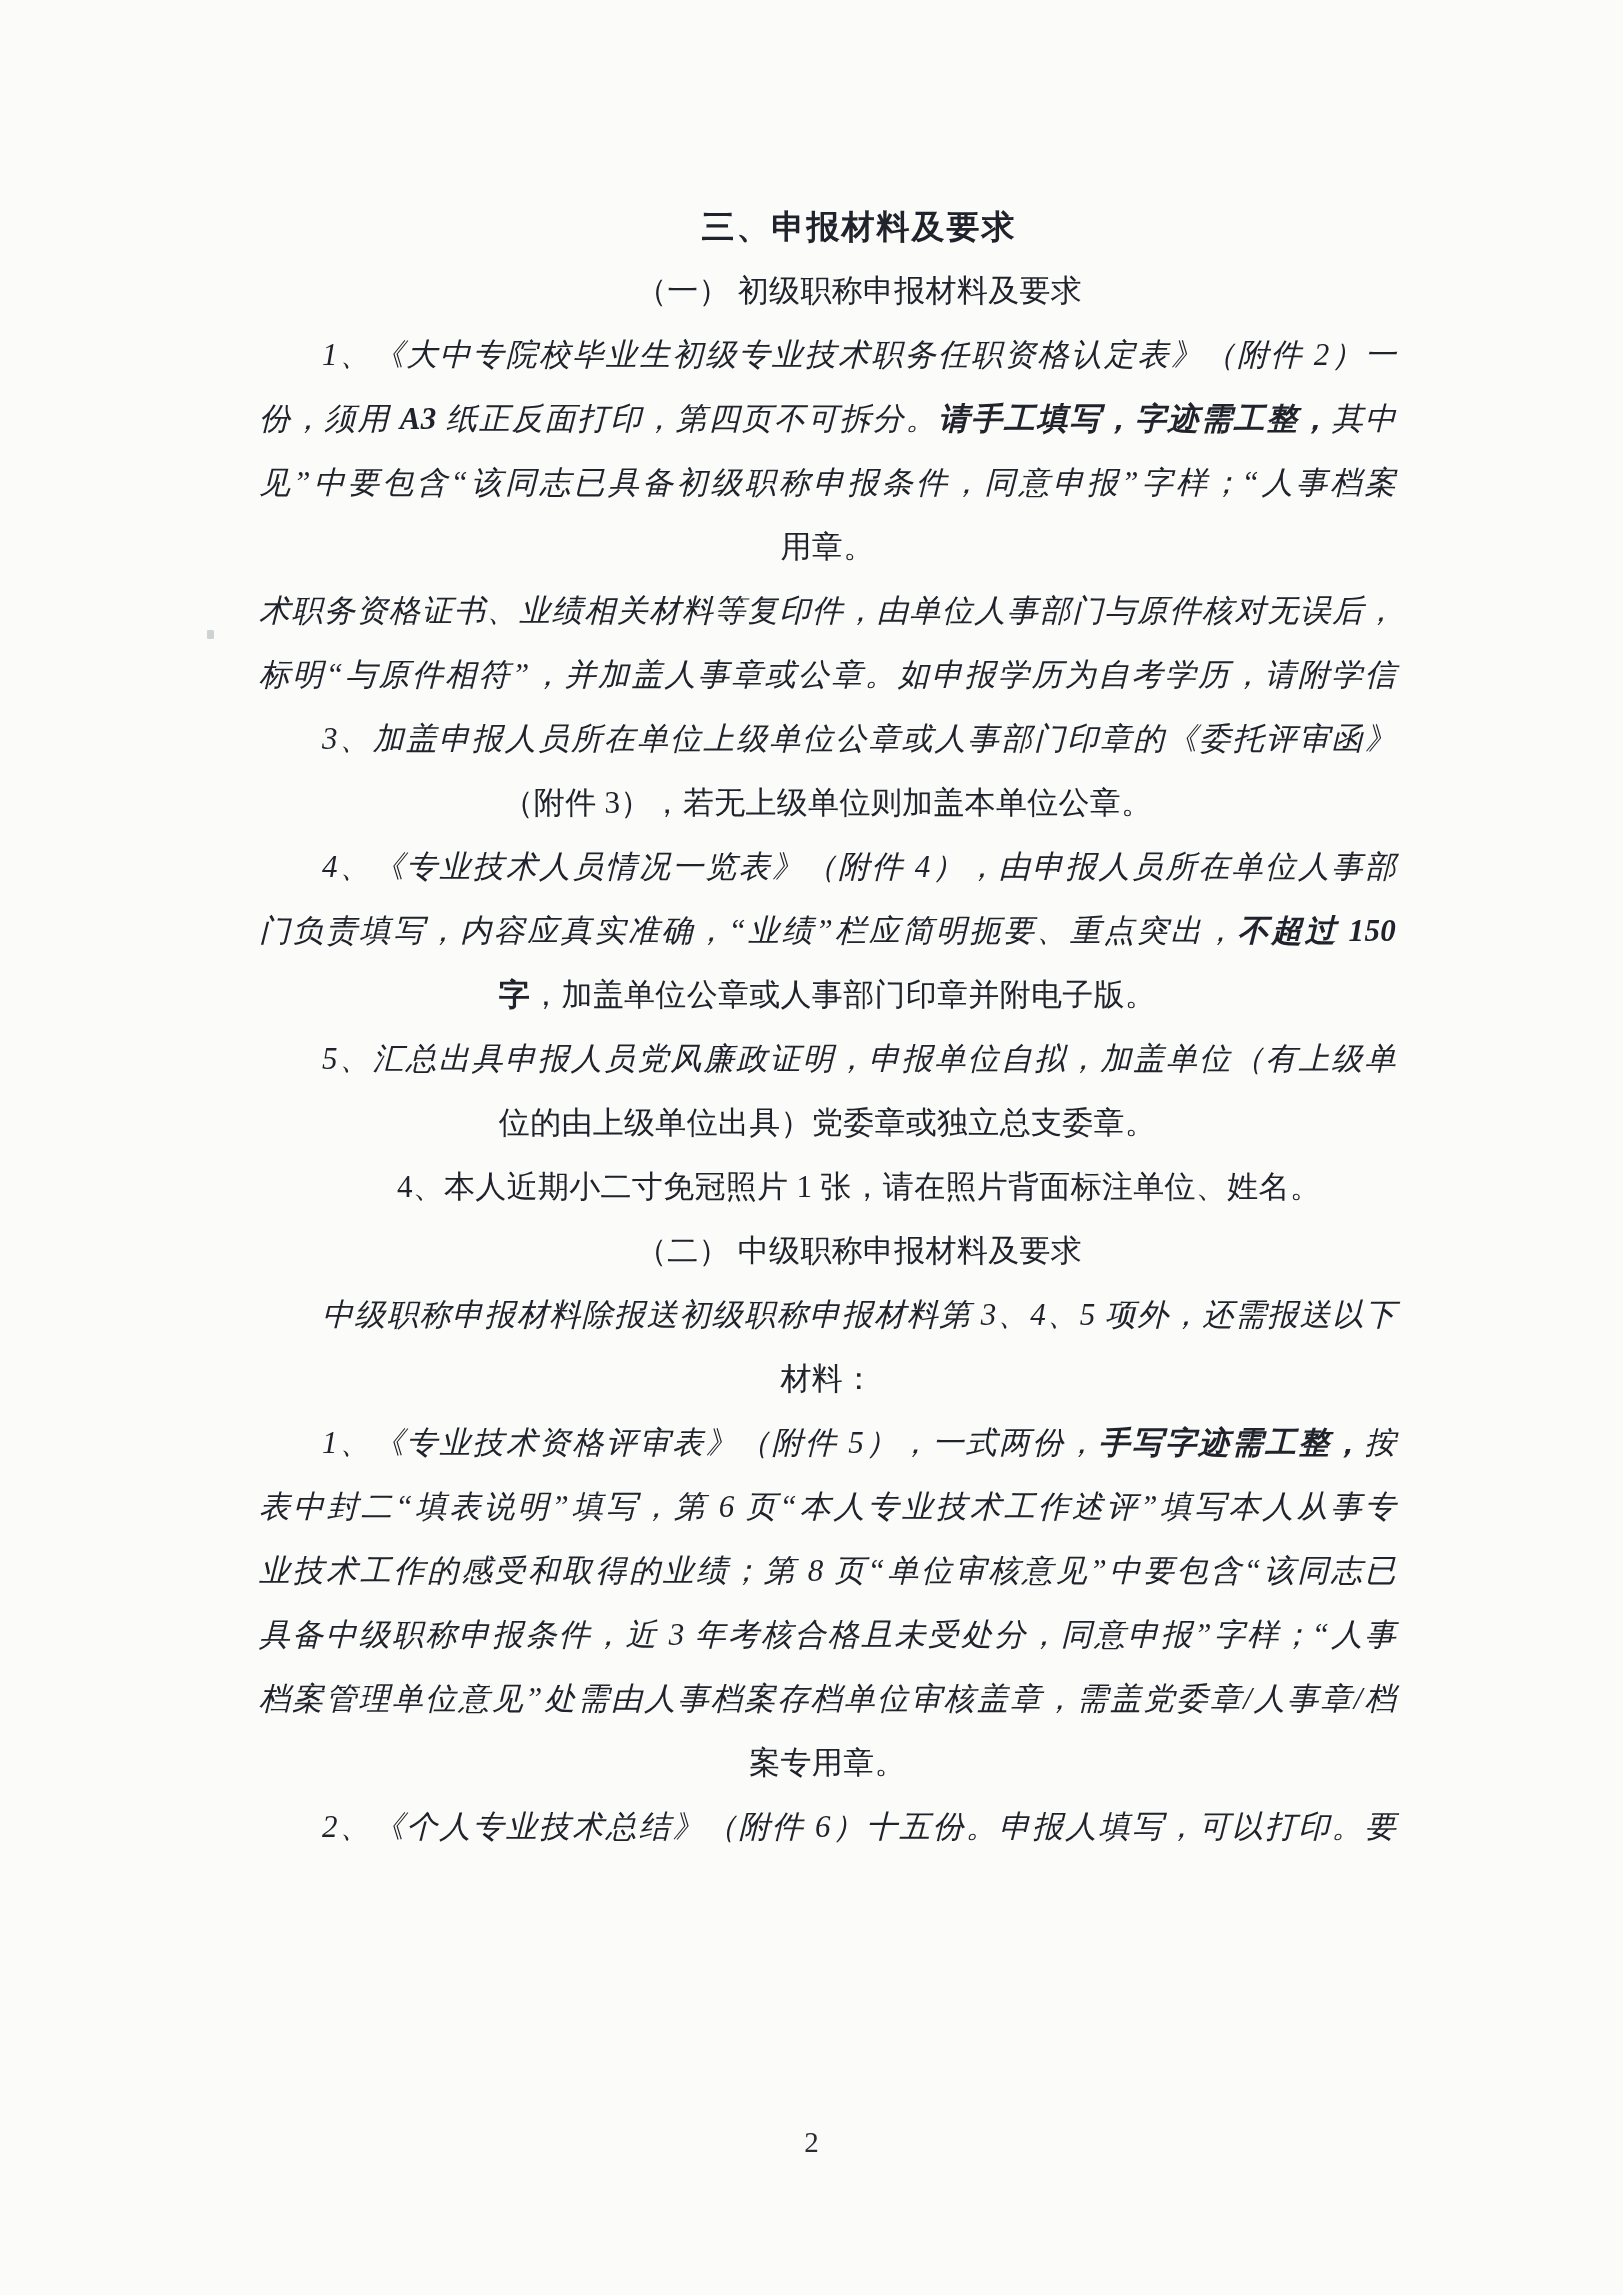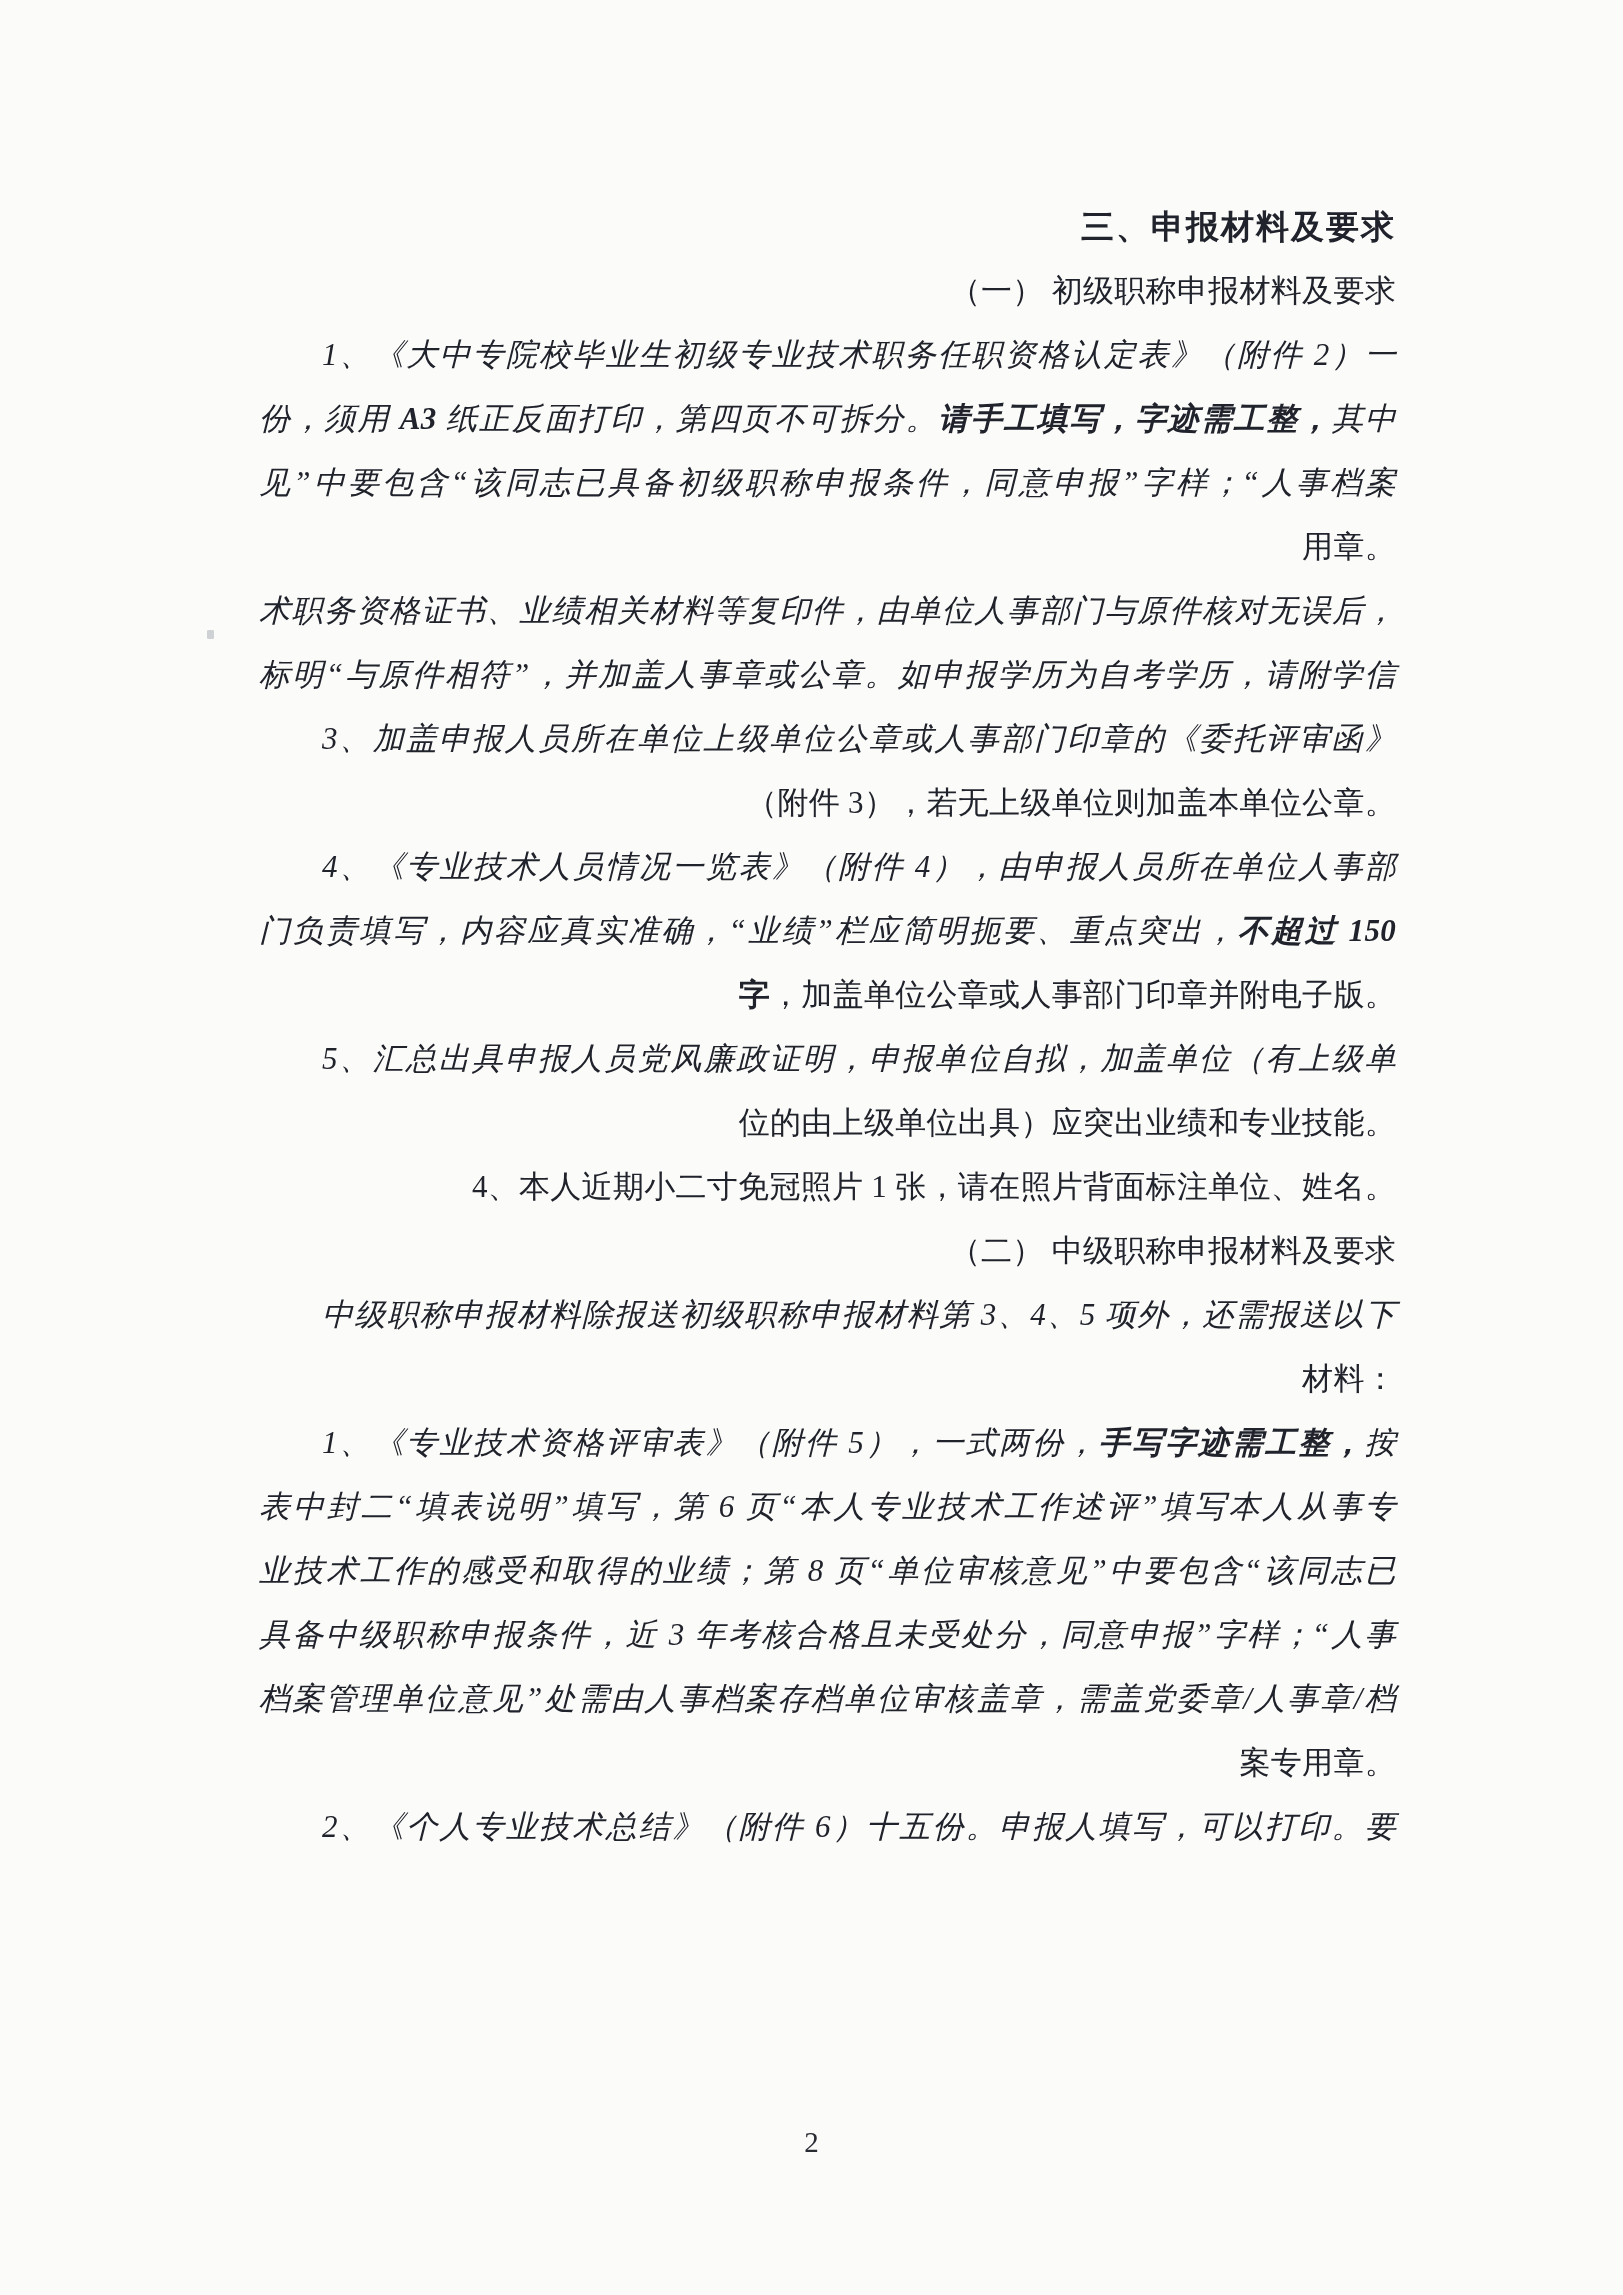--- a/index.html
+++ b/index.html
@@ -20,21 +20,21 @@
   .content {
     position: absolute;
     left: 259px;
     top: 195px;
     width: 1137px;
   }
   .line {
     height: 64px;
     line-height: 64px;
     font-size: 31px;
-    text-align: right;
+    text-align: center;
     white-space: normal;
     letter-spacing: 0.3px;
   }
   .line.justify {
     text-align: justify;
     text-align-last: justify;
     font-style: italic;
   }
   .line.indent {
     text-indent: 63px;
@@ -96,21 +96,21 @@
       <div class="line justify"><span>见”中要包含“该同志已具备初级职称申报条件，同意申报”字样；“人事档案</span></div>
       <div class="line"><span>用章。</span></div>
       <div class="line justify"><span>术职务资格证书、业绩相关材料等复印件，由单位人事部门与原件核对无误后，</span></div>
       <div class="line justify"><span>标明“与原件相符”，并加盖人事章或公章。如申报学历为自考学历，请附学信</span></div>
       <div class="line indent justify"><span>3、加盖申报人员所在单位上级单位公章或人事部门印章的《委托评审函》</span></div>
       <div class="line"><span>（附件 3），若无上级单位则加盖本单位公章。</span></div>
       <div class="line indent justify"><span>4、《专业技术人员情况一览表》（附件 4），由申报人员所在单位人事部</span></div>
       <div class="line justify"><span>门负责填写，内容应真实准确，“业绩”栏应简明扼要、重点突出，</span><span class="bold">不超过 150</span></div>
       <div class="line"><span class="bold">字</span><span>，加盖单位公章或人事部门印章并附电子版。</span></div>
       <div class="line indent justify"><span>5、汇总出具申报人员党风廉政证明，申报单位自拟，加盖单位（有上级单</span></div>
-      <div class="line"><span>位的由上级单位出具）应突出业绩和专业技能。</span></div>
+      <div class="line"><span>位的由上级单位出具）党委章或独立总支委章。</span></div>
       <div class="line indent"><span>4、本人近期小二寸免冠照片 1 张，请在照片背面标注单位、姓名。</span></div>
       <div class="line indent"><span>（二） 中级职称申报材料及要求</span></div>
       <div class="line indent justify"><span>中级职称申报材料除报送初级职称申报材料第 3、4、5 项外，还需报送以下</span></div>
       <div class="line"><span>材料：</span></div>
       <div class="line indent justify"><span>1、《专业技术资格评审表》（附件 5），一式两份，</span><span class="bold">手写字迹需工整，</span><span>按</span></div>
       <div class="line justify"><span>表中封二“填表说明”填写，第 6 页“本人专业技术工作述评”填写本人从事专</span></div>
       <div class="line justify"><span>业技术工作的感受和取得的业绩；第 8 页“单位审核意见”中要包含“该同志已</span></div>
       <div class="line justify"><span>具备中级职称申报条件，近 3 年考核合格且未受处分，同意申报”字样；“人事</span></div>
       <div class="line justify"><span>档案管理单位意见”处需由人事档案存档单位审核盖章，需盖党委章/人事章/档</span></div>
       <div class="line"><span>案专用章。</span></div>

